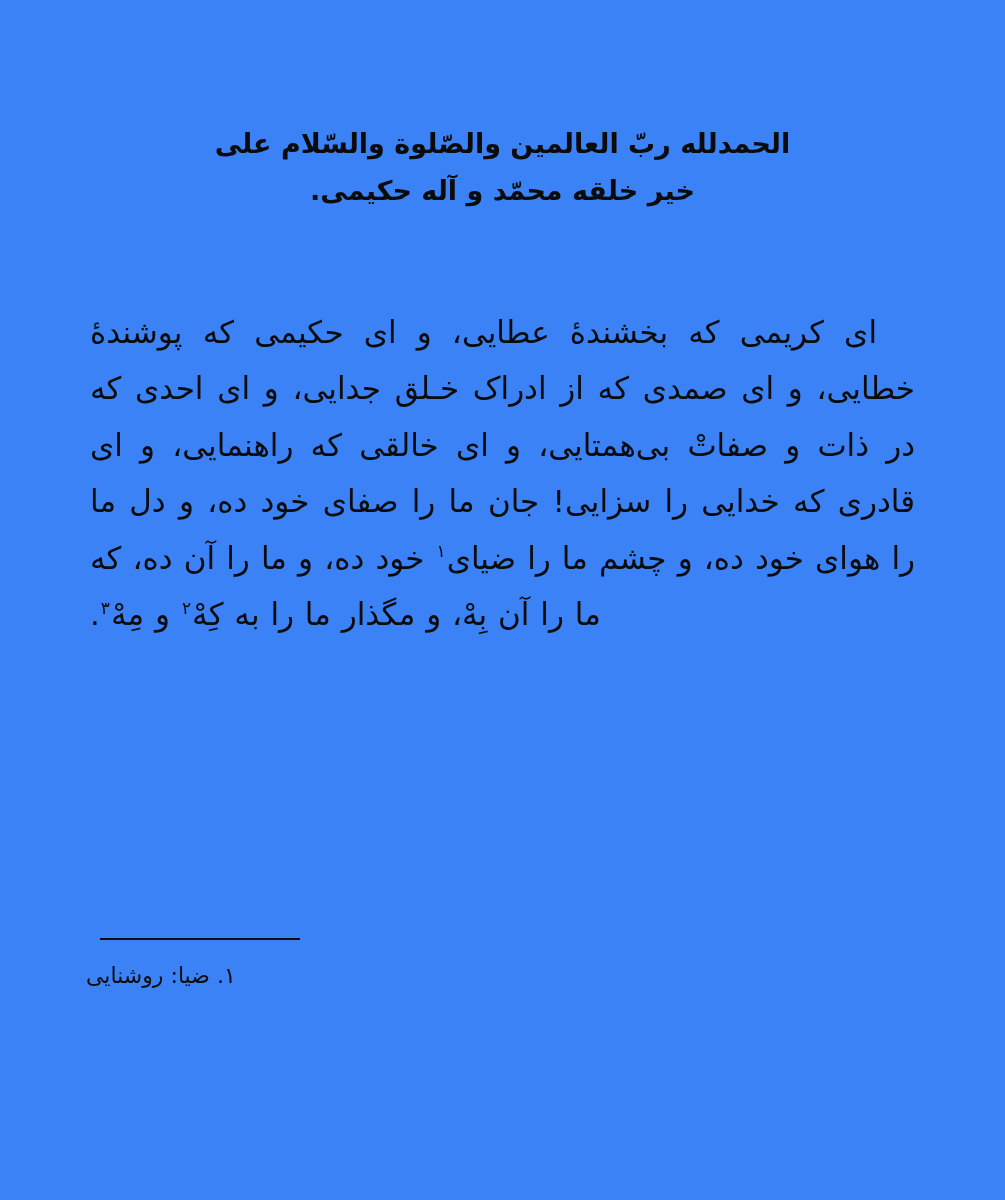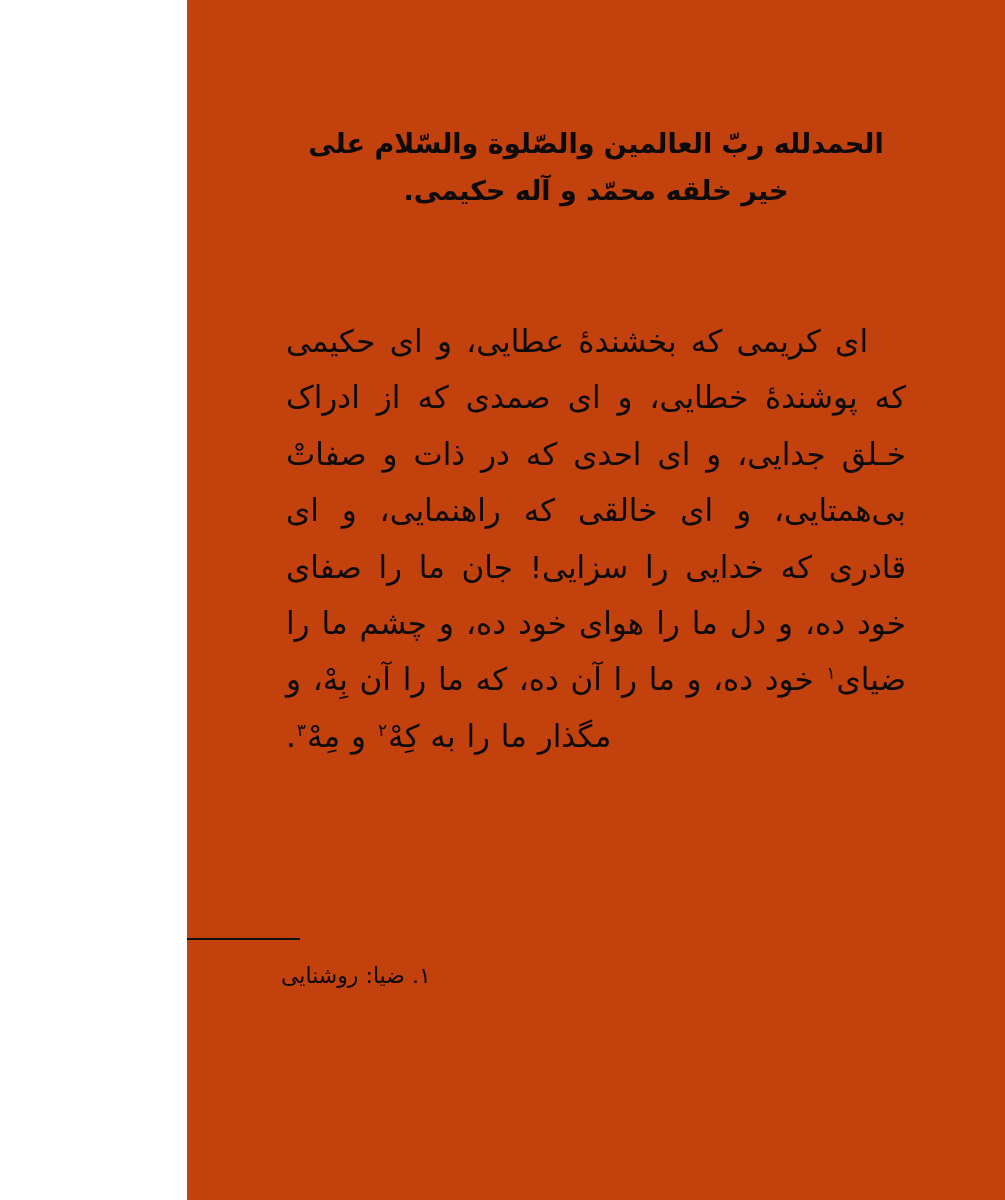--- a/index.html
+++ b/index.html
@@ -2,23 +2,23 @@
 <html lang="fa" dir="rtl"><head>
 <meta charset="utf-8">
 <style>
   html, body {
     margin: 0;
     padding: 0;
     background: #ffffff;
   }
   .page {
     position: relative;
-    width: 818px;
+    width: 1005px;
     height: 1200px;
-    background: #c2410c;
+    background: #3b82f6;
     overflow: hidden;
     font-family: "DejaVu Sans", sans-serif;
     color: #0b0b0b;
   }
   
   .heading {
     position: absolute;
     top: 120px;
     right: 120px;
     left: 120px;
@@ -36,21 +36,21 @@
   .body-block {
     position: absolute;
     top: 300px;
     right: 86px;
     left: 86px;
     direction: rtl;
     text-align: justify;
     text-align-last: left;
   }
   .body-block p {
-    margin: 13px;
+    margin: 4px;
     font-size: 31px;
     line-height: 1.82;
     text-justify: inter-word;
     word-spacing: 1px;
   }
   .body-block p .indent {
     display: inline-block;
     width: 38px;
   }
   sup.fn {
@@ -66,21 +66,21 @@
     right: 705px;
     width: 200px;
     height: 0;
     border-top: 2.5px solid #111;
   }
   
   .footnotes {
     position: absolute;
     top: 955px;
     right: 86px;
-    left: 94px;
+    left: 86px;
     direction: rtl;
     text-align: left;
   }
   .footnotes .fn-item {
     font-size: 22px;
     line-height: 1.95;
     white-space: nowrap;
   }
 </style>
 </head>

